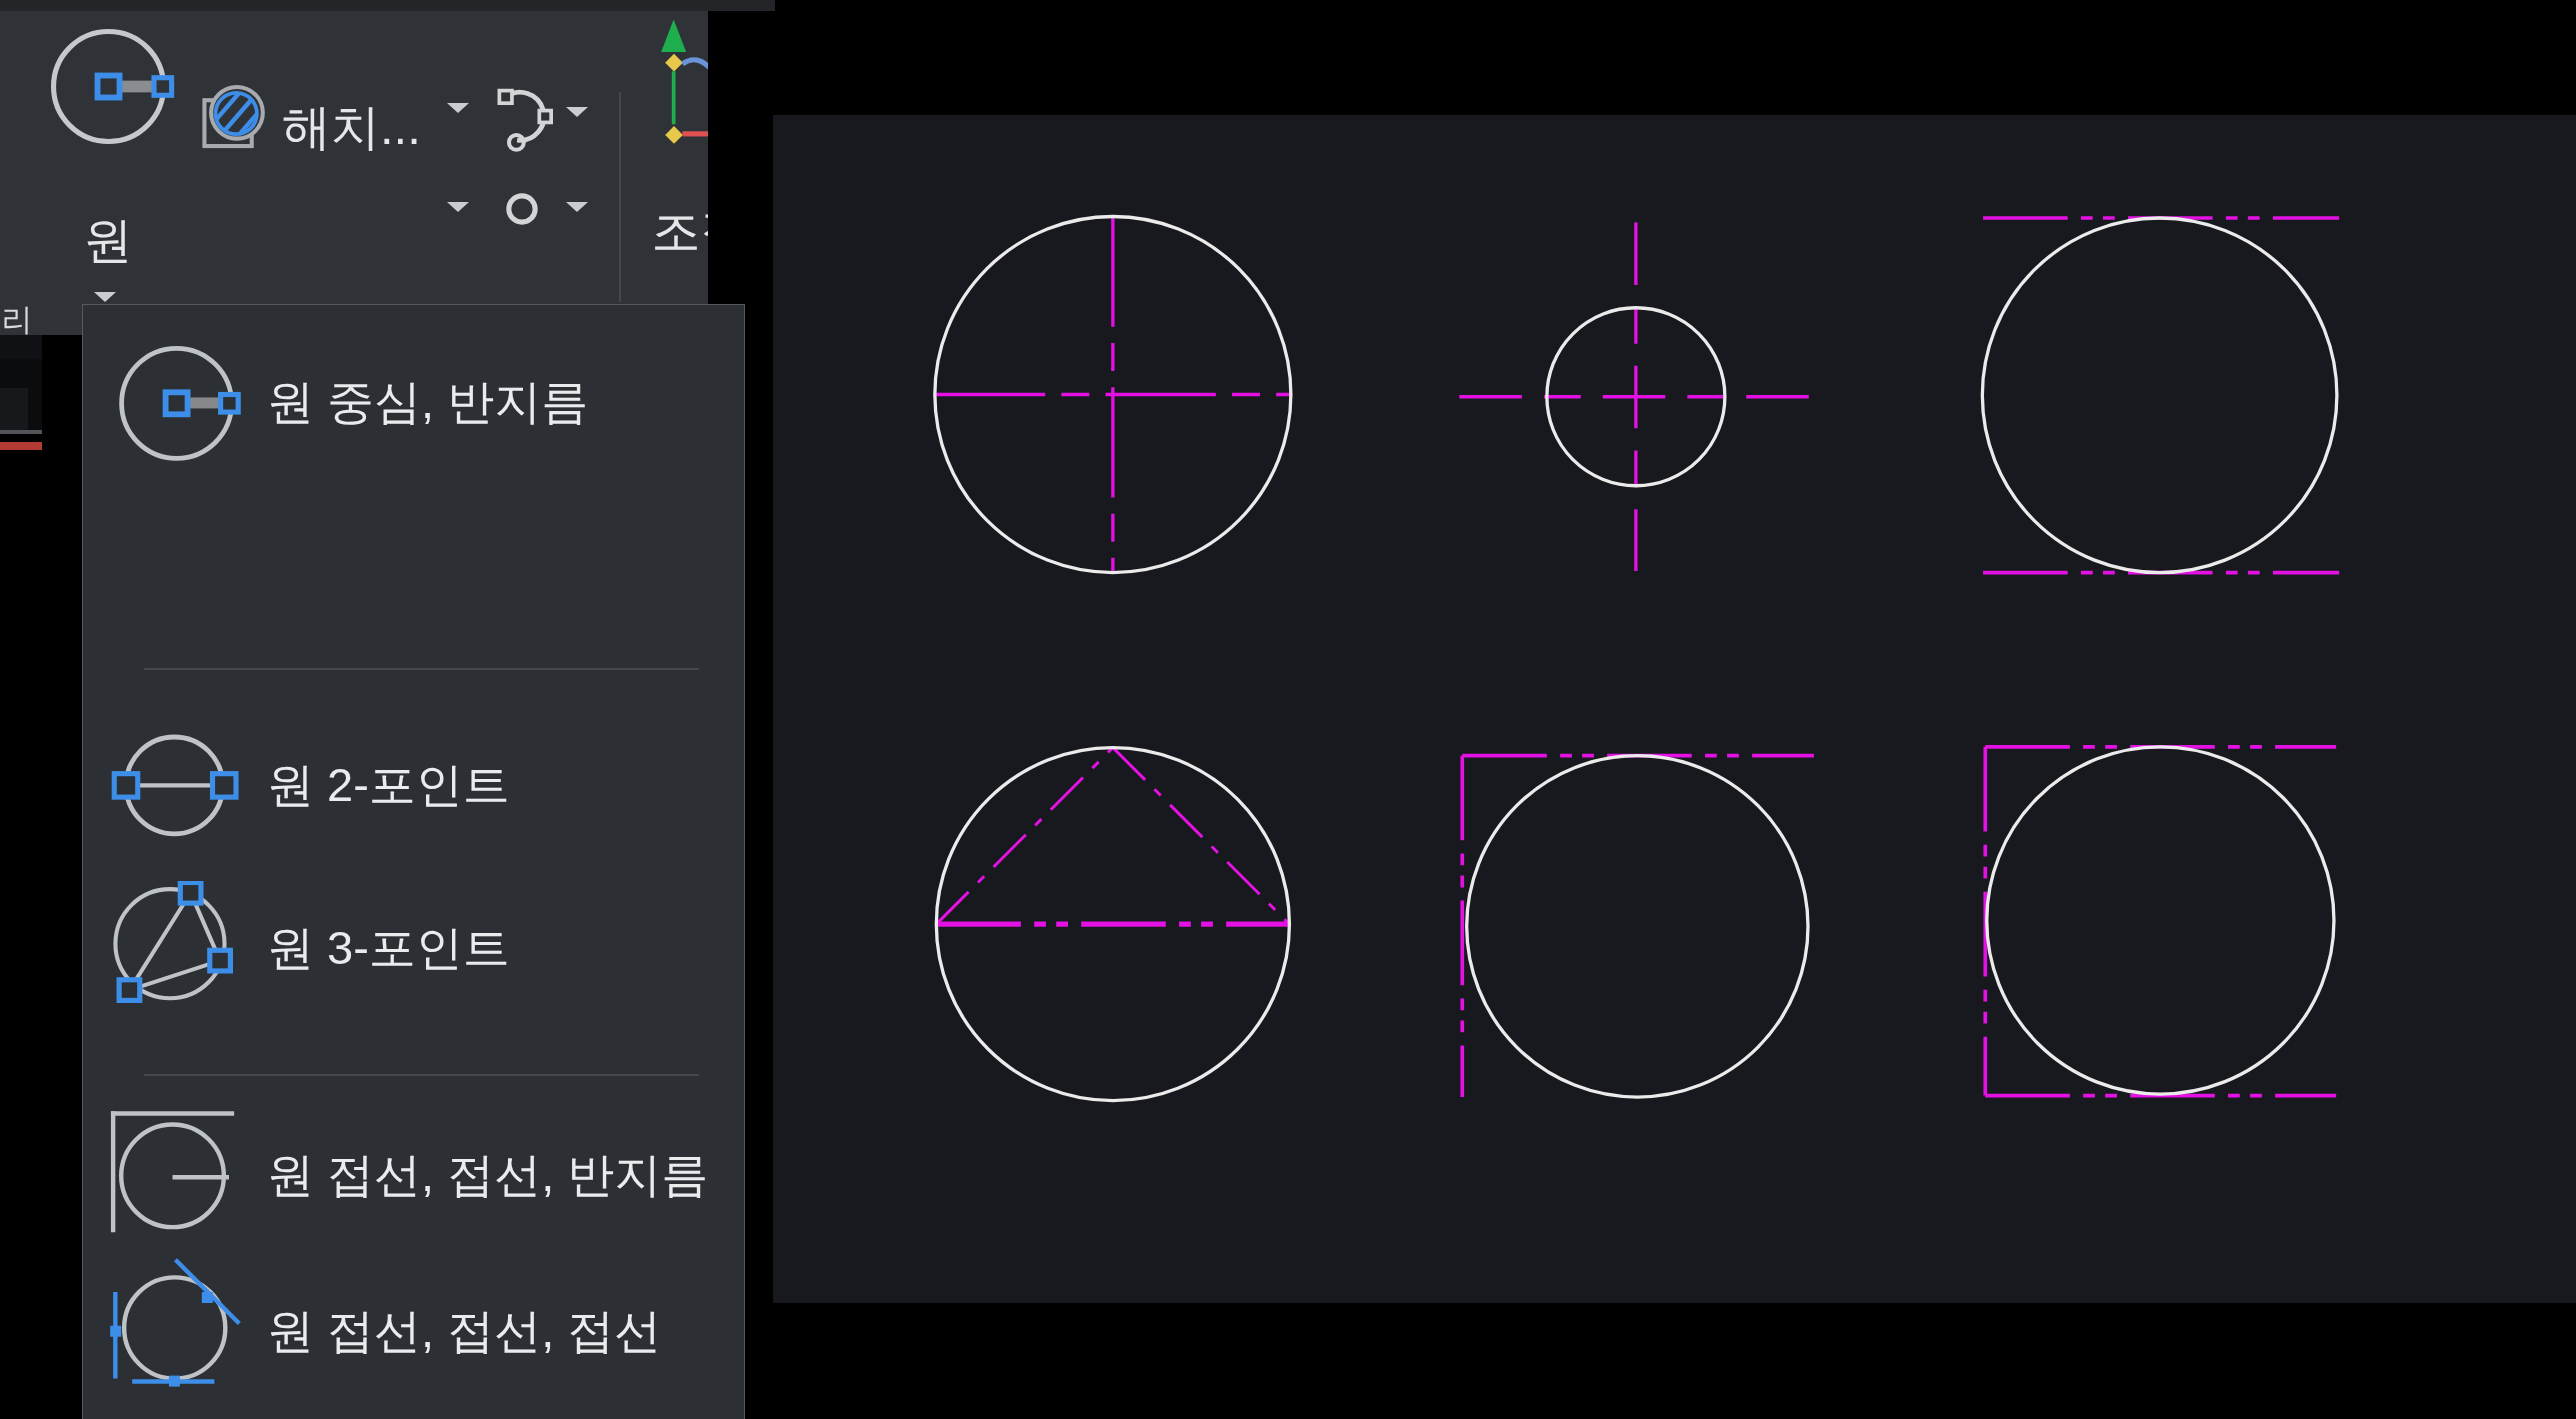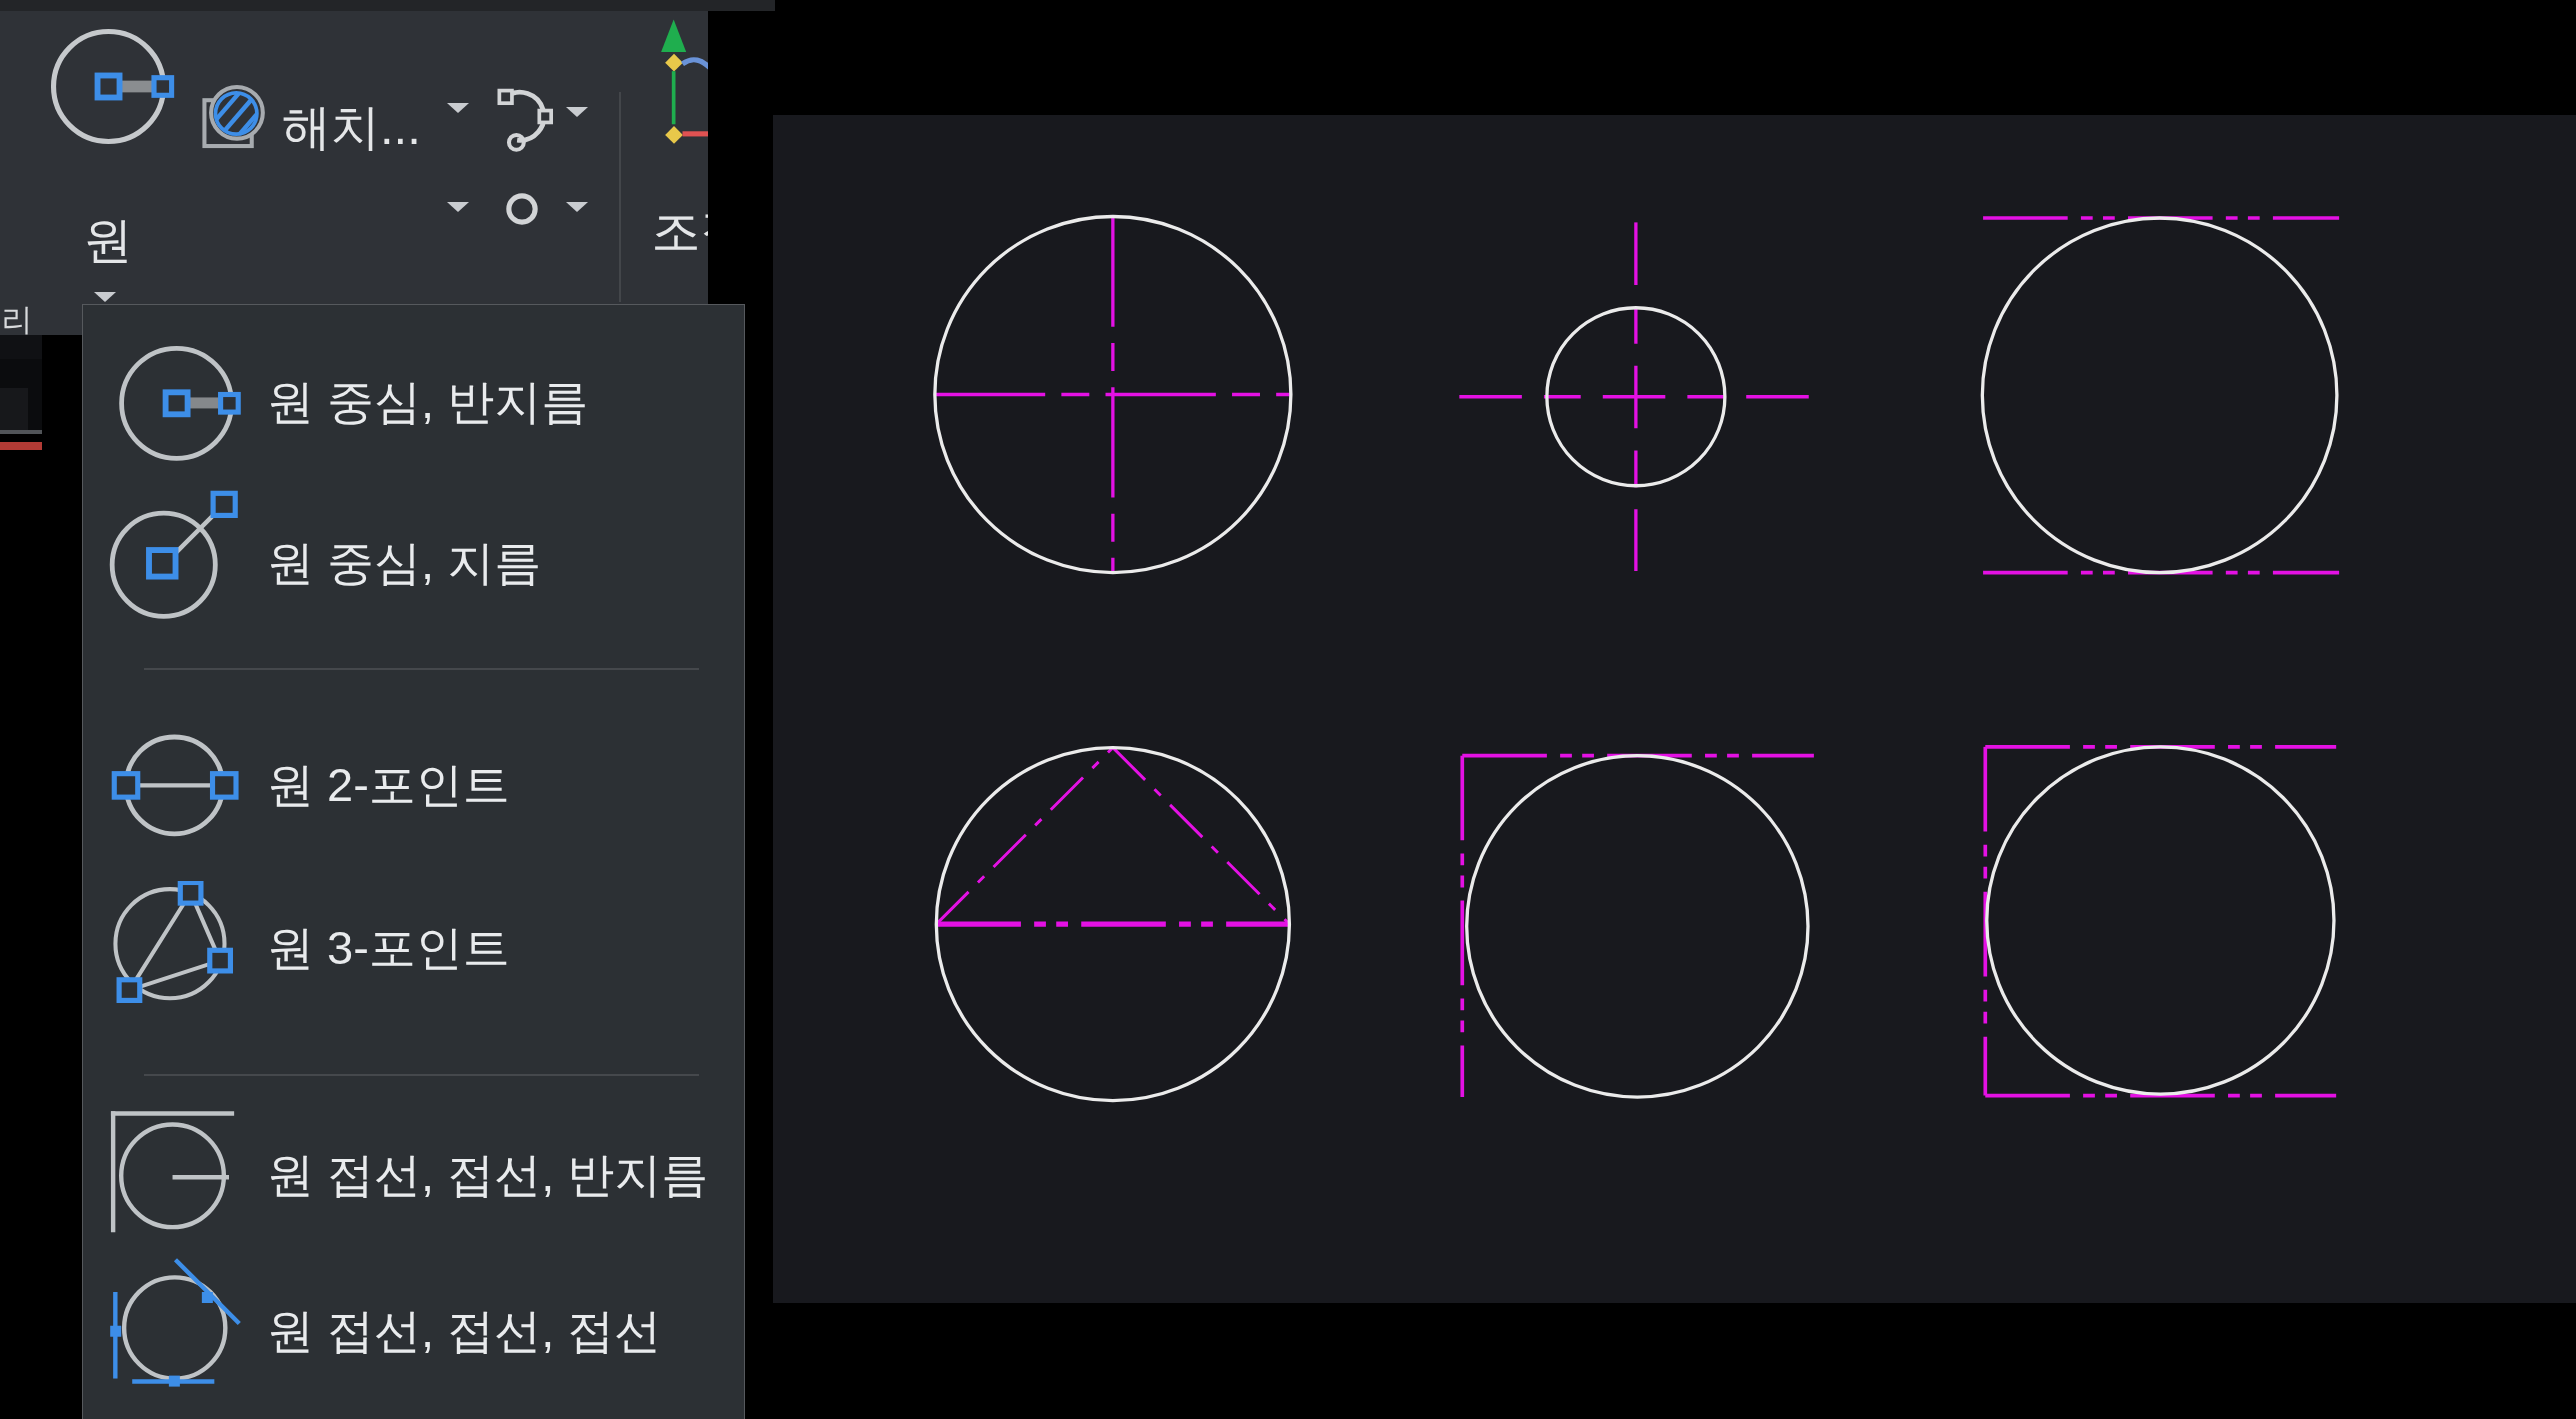--- a/index.html
+++ b/index.html
@@ -161,29 +161,20 @@
     <div class="menu-item" style="top:33px;height:136px;">
       <svg class="abs" style="left:32px;top:5.1px;" width="132" height="125" viewBox="0 0 180 170">
         <circle cx="84" cy="82" r="75" fill="none" stroke="#bfc3c6" stroke-width="6.5"></circle>
         <rect x="96" y="74" width="50" height="15" fill="#85888b"></rect>
         <rect x="69" y="67" width="30" height="30" fill="#2c3034" stroke="#3d8ee8" stroke-width="8"></rect>
         <rect x="144" y="70" width="24" height="24" fill="#2c3034" stroke="#3d8ee8" stroke-width="7"></rect>
       </svg>
       <div class="mlabel" style="top:38px;">원 중심, 반지름</div>
     </div>
 
-    <div class="menu-item" style="top:169px;height:147px;">
-      <svg class="abs" style="left:24px;top:8.8px;" width="140" height="140" viewBox="0 0 190 190">
-        <circle cx="77" cy="111" r="70" fill="none" stroke="#bfc3c6" stroke-width="6.5"></circle>
-        <line x1="80" y1="108" x2="158" y2="30" stroke="#bfc3c6" stroke-width="6"></line>
-        <rect x="144" y="14" width="30" height="30" fill="#2c3034" stroke="#3d8ee8" stroke-width="7"></rect>
-        <rect x="57" y="91" width="36" height="36" fill="#2c3034" stroke="#3d8ee8" stroke-width="8"></rect>
-      </svg>
-      <div class="mlabel" style="top:63px;">원 중심, 지름</div>
-    </div>
 
     <div class="msep" style="top:363px;"></div>
 
     <div class="menu-item" style="top:412px;height:140px;">
       <svg class="abs" style="left:28px;top:8.8px;" width="129" height="121" viewBox="0 0 175 165">
         <circle cx="86" cy="81" r="66" fill="none" stroke="#bfc3c6" stroke-width="6.5"></circle>
         <line x1="8" y1="81" x2="166" y2="81" stroke="#bfc3c6" stroke-width="6"></line>
         <rect x="4" y="65" width="32" height="32" fill="#2c3034" stroke="#3d8ee8" stroke-width="7"></rect>
         <rect x="138" y="65" width="32" height="32" fill="#2c3034" stroke="#3d8ee8" stroke-width="7"></rect>
       </svg>

